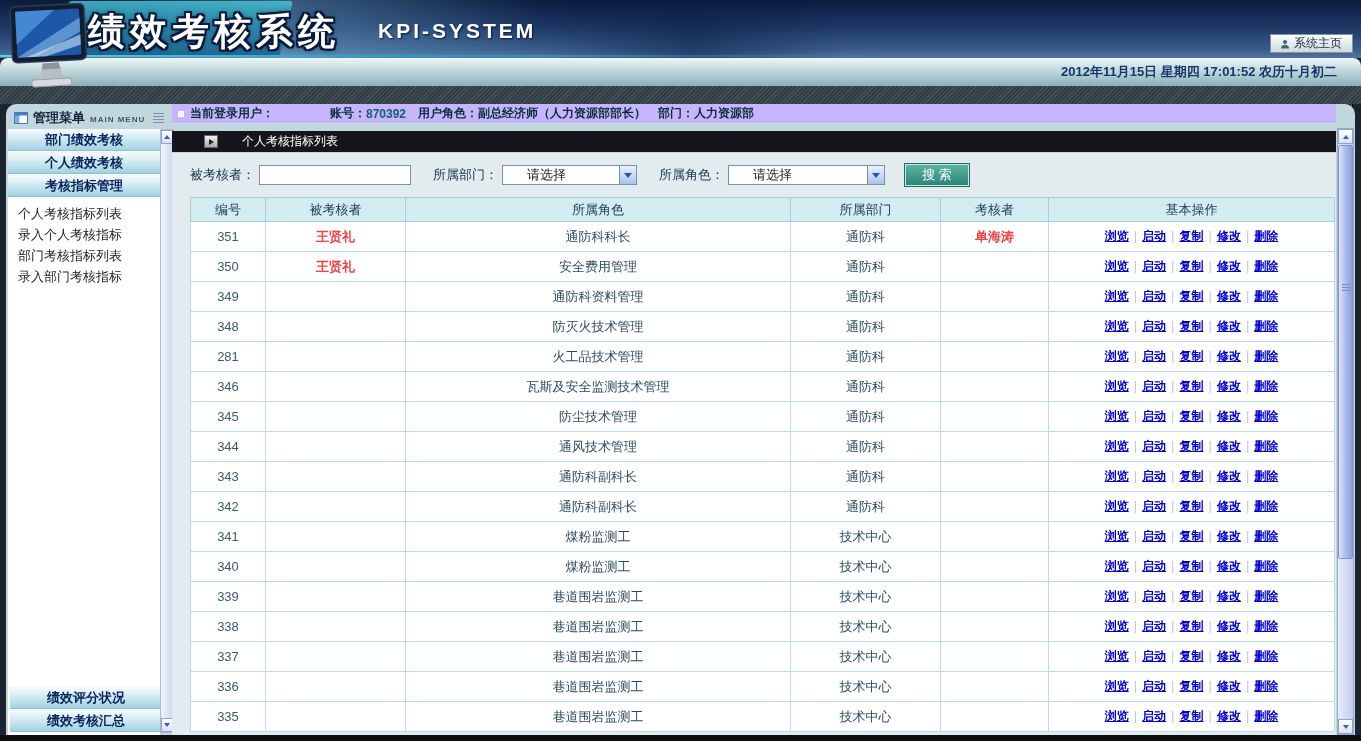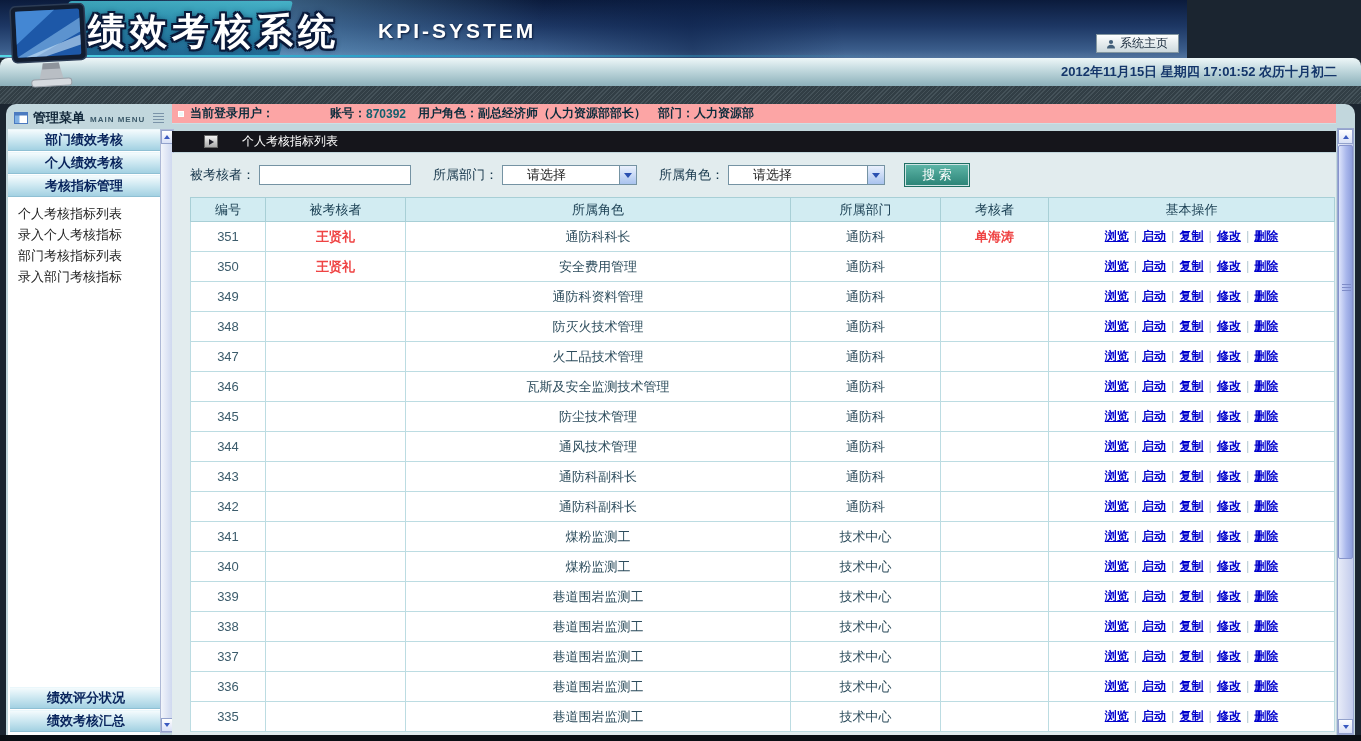--- a/index.html
+++ b/index.html
@@ -1,20 +1,20 @@
 <!DOCTYPE html>
 <html><head>
 <meta charset="utf-8">
 <style>
   * { margin:0; padding:0; box-sizing:border-box; }
   body { background:#0f151c; font-family:"Liberation Sans","DejaVu Sans",sans-serif; }
   .page { position:relative; width:1361px; height:741px; overflow:hidden; background:#1b2530; }
 
   
-  .topbar { position:absolute; left:0; top:0; width:1187px; height:58px;
+  .topbar { position:absolute; left:0; top:0; width:1361px; height:58px;
     background:linear-gradient(180deg,#0b1b3c 0%,#1d3764 45%,#3a5c8a 85%,#52749e 100%); }
   .swoosh1 { position:absolute; left:0; top:0; width:980px; height:58px;
     background:linear-gradient(100deg,rgba(90,160,220,0) 8%,rgba(130,200,235,.38) 28%,rgba(40,120,180,0) 55%); }
   .swoosh2 { position:absolute; left:420px; top:0; width:600px; height:58px;
     background:linear-gradient(80deg,rgba(20,60,110,0) 20%,rgba(10,30,70,.5) 45%,rgba(20,60,110,0) 70%); }
   .topbar::after { content:""; position:absolute; left:0; bottom:1px; height:2px; width:900px;
     background:linear-gradient(90deg,#54d6e4,#2a9ac4 45%,rgba(42,154,196,0)); }
   .title-plate { position:absolute; left:62px; top:1px; width:224px; height:56px;
     background:linear-gradient(180deg,#49c6d8 0%,#2a9ab8 40%,#135e8a 100%);
     transform:skewX(-14deg); opacity:.8; border-radius:3px; }
@@ -64,21 +64,21 @@
   .sb-bottom { position:absolute; left:2px; bottom:2px; width:152px; }
   .sb-scroll { position:absolute; left:154px; top:25px; width:14px; height:604px;
     background:linear-gradient(90deg,#f2f5fb,#ccd6ee); border:1px solid #aeb9d6; }
   .scroll-btn { position:absolute; left:0; width:12px; height:14px;
     background:linear-gradient(180deg,#ffffff,#d8e0f6); border:1px solid #93a2cc;
     display:flex; align-items:center; justify-content:center; cursor:pointer; }
   .tri-up { width:0; height:0; border-left:3px solid transparent; border-right:3px solid transparent; border-bottom:4px solid #3a5ac0; }
   .tri-down { width:0; height:0; border-left:3px solid transparent; border-right:3px solid transparent; border-top:4px solid #3a5ac0; }
 
   
-  .userbar { position:absolute; left:166px; top:0; width:1164px; height:20px; background:#fca5a5;
+  .userbar { position:absolute; left:166px; top:0; width:1164px; height:20px; background:#c4b5fd;
     border-bottom:1px solid #cde0e5; display:flex; align-items:center; padding-left:6px;
     font-size:12px; font-weight:bold; color:#0c2c3c; white-space:nowrap; }
   .ub-ico { width:6px; height:6px; background:#eef7f8; border:1px solid #fff; margin-right:6px; }
   .ub-gap { width:56px; }
   .ub-seg { margin-left:12px; }
   .ub-acct { color:#14606e; }
   .titlebar { position:absolute; left:166px; top:27px; width:1164px; height:21px; background:#15151b;
     color:#fff; font-size:12px; display:flex; align-items:center; }
   .tb-ico { width:14px; height:13px; margin-left:32px; margin-right:24px;
     background:linear-gradient(180deg,#f2f2f2,#ababab); border:1px solid #666;
@@ -300,21 +300,21 @@
             </tr>
             <tr>
               <td class="c-id">348</td>
               <td class="c-name"></td>
               <td class="c-role">防灭火技术管理</td>
               <td class="c-dept">通防科</td>
               <td class="c-assessor"></td>
               <td class="c-ops"><a class="op">浏览</a><span class="sep">|</span><a class="op">启动</a><span class="sep">|</span><a class="op">复制</a><span class="sep">|</span><a class="op">修改</a><span class="sep">|</span><a class="op">删除</a></td>
             </tr>
             <tr>
-              <td class="c-id">347</td>
+              <td class="c-id">281</td>
               <td class="c-name"></td>
               <td class="c-role">火工品技术管理</td>
               <td class="c-dept">通防科</td>
               <td class="c-assessor"></td>
               <td class="c-ops"><a class="op">浏览</a><span class="sep">|</span><a class="op">启动</a><span class="sep">|</span><a class="op">复制</a><span class="sep">|</span><a class="op">修改</a><span class="sep">|</span><a class="op">删除</a></td>
             </tr>
             <tr>
               <td class="c-id">346</td>
               <td class="c-name"></td>
               <td class="c-role">瓦斯及安全监测技术管理</td>

